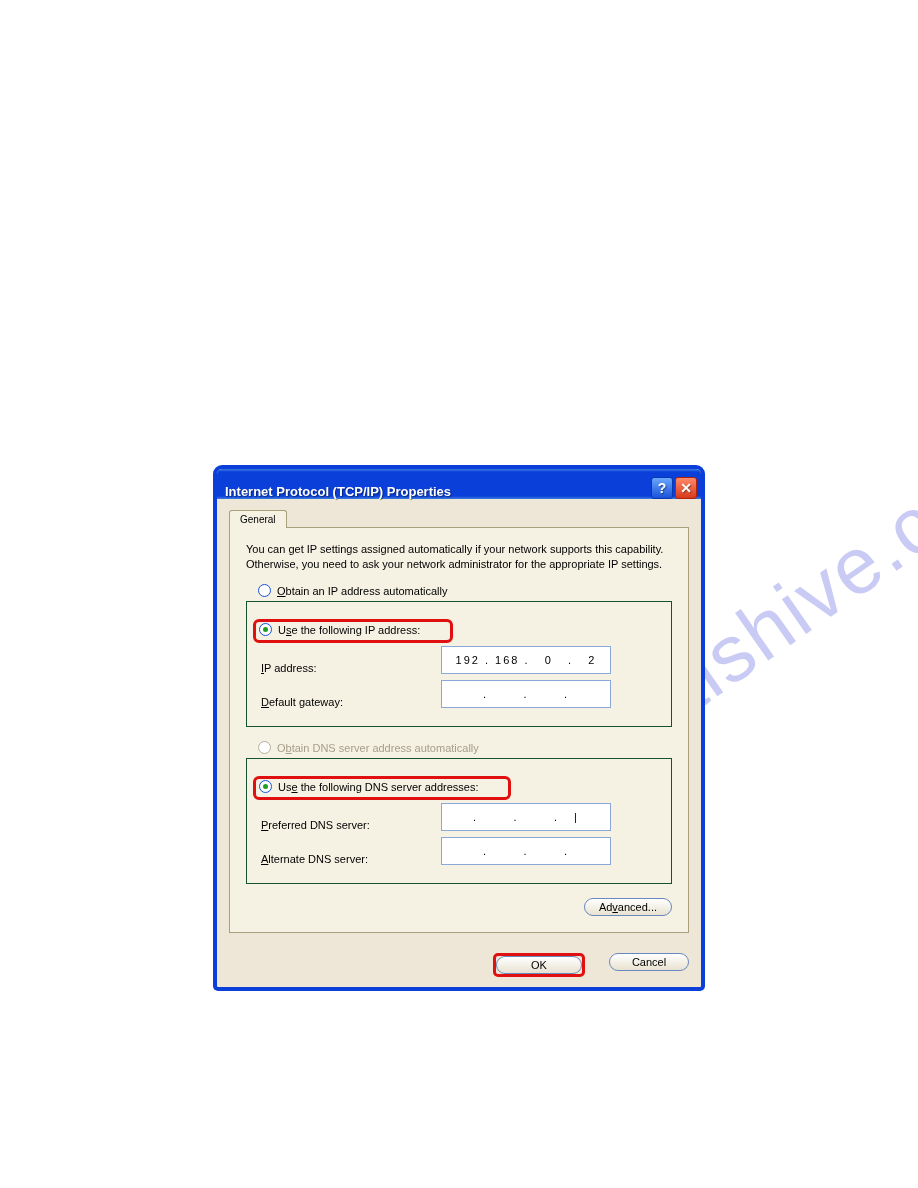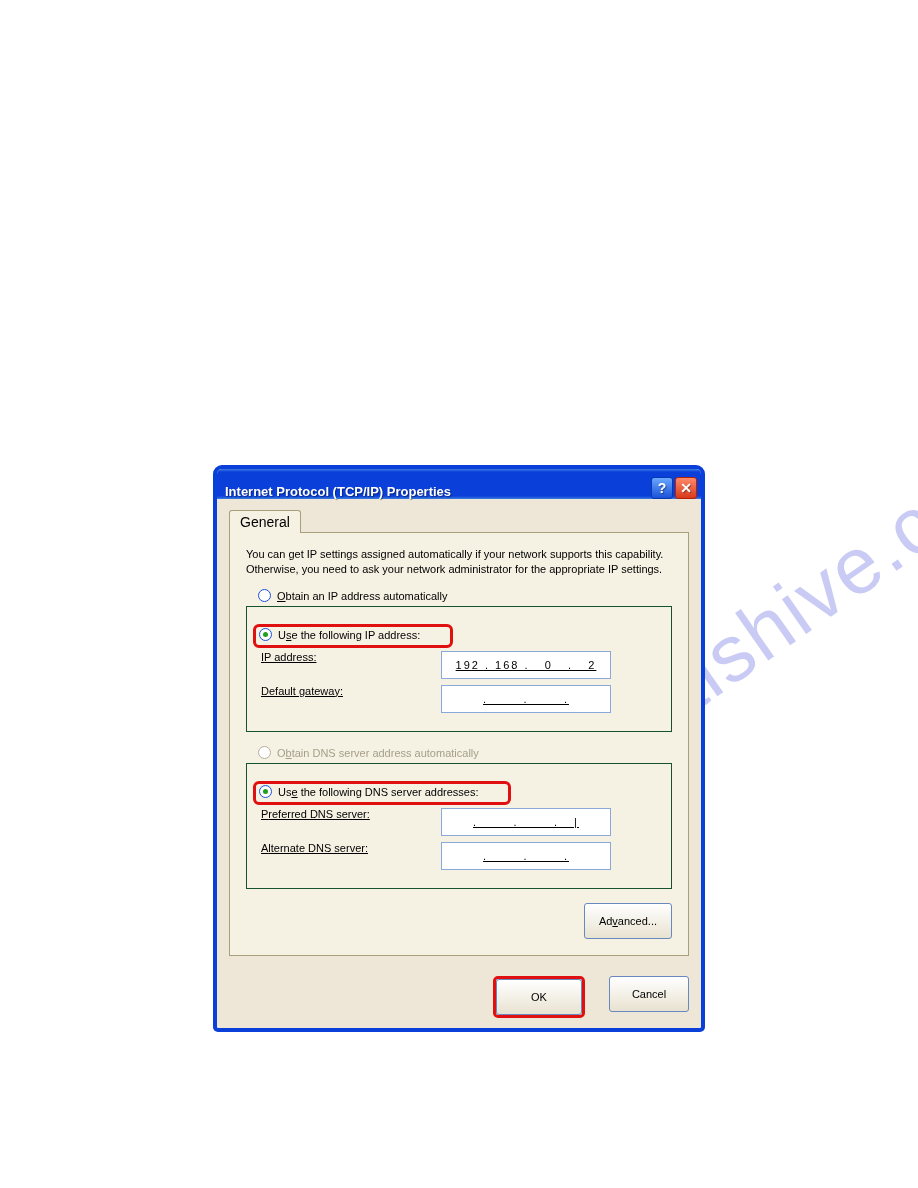--- a/index.html
+++ b/index.html
@@ -68,21 +68,21 @@
     display: flex;
     position: relative;
     top: 1px;
   }
   .tab {
     background: #f5f1e3;
     border: 1px solid #a8a07a;
     border-bottom: none;
     padding: 3px 10px;
     border-radius: 3px 3px 0 0;
-    font-size: 14px;
+    font-size: 10px;
     position: relative;
     z-index: 2;
   }
   .tab-panel {
     border: 1px solid #a8a07a;
     background: #f5f1e3;
     padding: 14px 16px 16px 16px;
     position: relative;
     z-index: 1;
   }
@@ -119,23 +119,22 @@
   }
   .fieldset-box {
     border: 1px solid #14532d;
     margin: 0 0 14px 0;
     padding: 10px 14px 12px 14px;
     position: relative;
   }
   .fieldset-box .radio-row { margin-left: -2px; margin-top:-22px; background:#f5f1e3; display:inline-flex; padding-right:6px;}
   .field-line {
     display: flex;
-    align-items: flex-start;
+    align-items: flex-end;
     margin: 6px 0;
-    text-decoration: underline;
   }
   .field-label {
     width: 180px;
   }
   .field-label u { text-decoration: underline; }
   .ip-input {
     width: 170px;
     height: 28px;
     border: 1px solid #8aa8d8;
     background: #fff;
@@ -143,24 +142,24 @@
     font-size: 11px;
     text-align: center;
     letter-spacing: 2px;
     padding:0;
   }
   .adv-row {
     display:flex;justify-content:flex-end;margin-top:8px;
   }
   .win-button {
     min-width: 80px;
-    height: 36px;
+    height: 18px;
     background: linear-gradient(to bottom,#ffffff,#e8e2d0);
     border: 1px solid #6a88c0;
-    border-radius: 3px;
+    border-radius: 10px;
     font-family: inherit;
     font-size: 11px;
     padding: 0 14px;
     cursor: pointer;
   }
   .footer-buttons {
     display:flex;justify-content:flex-end;gap:24px;
     padding: 8px 12px 10px 12px;
   }
   .ok-highlight {

